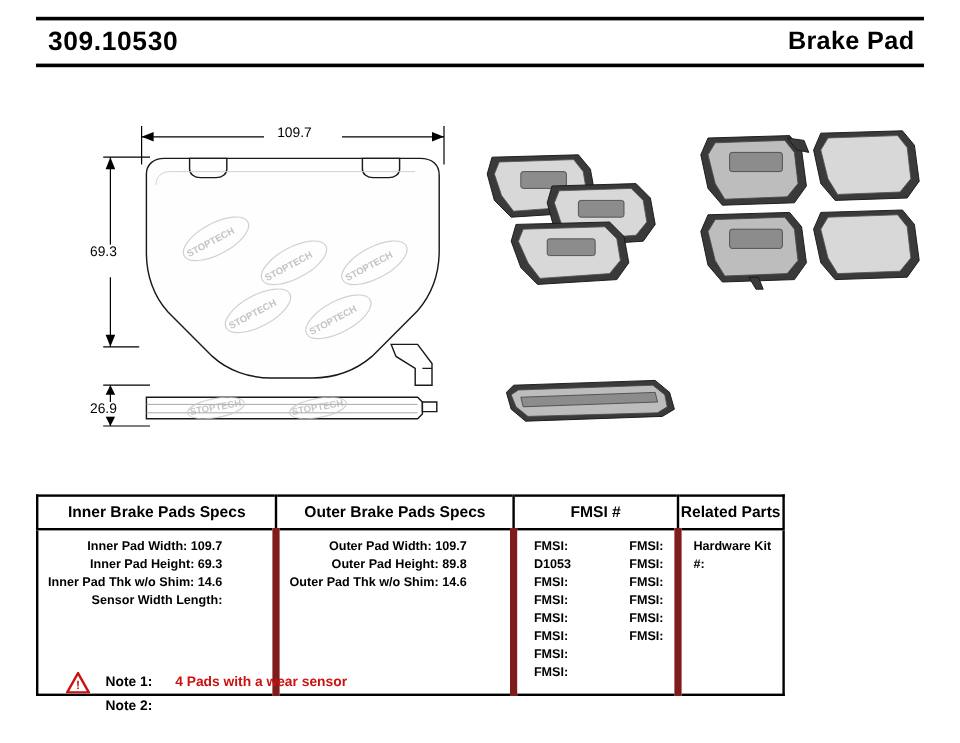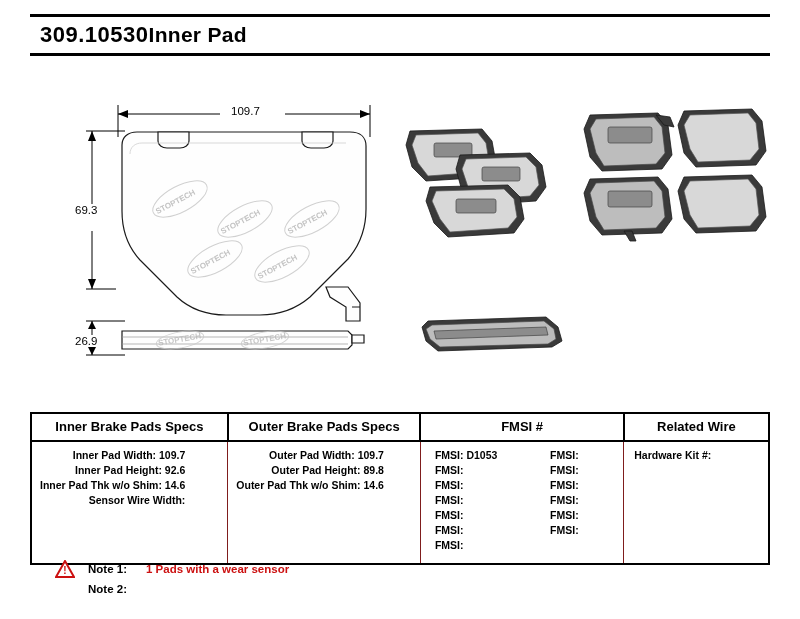--- a/index.html
+++ b/index.html
@@ -16,21 +16,21 @@
     position: absolute;
     left: 30px; top: 14px;
     width: 740px; height: 588px;
   }
   
   .header {
     position: absolute; left: 0; top: 0;
     width: 740px; height: 42px;
     border-top: 3px solid #000;
     border-bottom: 3px solid #000;
-    display: flex; align-items: center; 
+    display: flex; align-items: center; justify-content: space-between;
     padding: 0 8px 0 10px;
   }
   .part-number {
     font-size: 22px; font-weight: bold; letter-spacing: 0.5px;
   }
   .doc-type {
     font-size: 21px; font-weight: bold; letter-spacing: 0.3px;
   }
   
   .drawing {
@@ -50,35 +50,35 @@
   .pad-dark { fill:#3a3a3a; stroke:#1a1a1a; stroke-width:0.8; }
   .pad-mid { fill:#8c8c8c; stroke:#444; stroke-width:0.7; }
   .pad-light { fill:#d8d8d8; stroke:#555; stroke-width:0.7; }
   .pad-grey { fill:#bdbdbd; stroke:#4a4a4a; stroke-width:0.7; }
   .wm { fill:none; stroke:#c9c9c9; stroke-width:1; }
   .wmtext { fill:#b9b9b9; font-size:8px; font-weight:bold; font-family:"Liberation Sans", sans-serif; }
 
   
   .spec-table {
     position: absolute; left: 0; top: 398px;
-    width: 740px;
+    width: 624px;
     border: 2px solid #000;
     border-collapse: collapse;
   }
   .spec-table .head-row td {
     border-bottom: 2px solid #000;
     border-right: 2px solid #000;
     text-align: center;
     font-size: 13px;
     font-weight: bold;
     padding: 5px 0 6px 0;
   }
   .spec-table .head-row td:last-child { border-right: none; }
   .spec-table .body-row td {
-    border-right: 1px solid #7f1d1d;
+    border-right: 6px solid #7f1d1d;
     vertical-align: top;
     padding: 6px 8px 10px 8px;
     font-size: 10.5px;
     font-weight: bold;
   }
   .spec-table .body-row td:last-child { border-right: none; }
   .col1 { width: 185px; }
   .col2 { width: 185px; }
   .col3 { width: 215px; }
   .col4 { width: 155px; }
@@ -101,21 +101,21 @@
   .note-text { font-size: 11.5px; font-weight: bold; color: #cc1111; }
   .note-row.second .note-label { margin-left: 58px; }
 </style>
 </head>
 <body>
 
 <div class="page">
 
   <div class="header">
     <div class="part-number">309.10530</div>
-    <div class="doc-type">Inner Pad</div>
+    <div class="doc-type">Brake Pad</div>
   </div>
 
   <div class="drawing">
 
     <div class="dim-label" style="left:198px; top:46px;">109.7</div>
     <div class="dim-label" style="left:42px; top:145px;">69.3</div>
     <div class="dim-label" style="left:42px; top:276px;">26.9</div>
 
     <svg width="740" height="345" viewBox="0 0 740 345">
 
@@ -251,28 +251,28 @@
 
     </svg>
   </div>
 
   <table class="spec-table">
     <tbody>
         <tr class="head-row">
       <td class="col1">Inner Brake Pads Specs</td>
       <td class="col2">Outer Brake Pads Specs</td>
       <td class="col3">FMSI #</td>
-      <td class="col4">Related Wire</td>
+      <td class="col4">Related Parts</td>
     </tr>
     <tr class="body-row">
       <td class="col1">
         <div class="spec-line">Inner Pad Width: 109.7</div>
-        <div class="spec-line">Inner Pad Height: 92.6</div>
+        <div class="spec-line">Inner Pad Height: 69.3</div>
         <div class="spec-line">Inner Pad Thk w/o Shim: 14.6</div>
-        <div class="spec-line">Sensor Wire Width:</div>
+        <div class="spec-line">Sensor Width Length:</div>
       </td>
       <td class="col2">
         <div class="spec-line c2">Outer Pad Width: 109.7</div>
         <div class="spec-line c2">Outer Pad Height: 89.8</div>
         <div class="spec-line c2">Outer Pad Thk w/o Shim: 14.6</div>
       </td>
       <td class="col3">
         <div class="fmsi-grid">
           <div class="fmsi-col left">
             <div class="fmsi-line">FMSI:  D1053</div>
@@ -302,21 +302,21 @@
 
   <div class="notes">
     <div class="note-row">
       <div class="warn-icon">
         <svg width="20" height="18" viewBox="0 0 20 18">
           <polygon points="10,1 19,17 1,17" fill="#ffffff" stroke="#cc1111" stroke-width="2"></polygon>
           <text x="10" y="14" font-size="10" font-weight="bold" fill="#cc1111" text-anchor="middle" font-family="Liberation Sans, sans-serif">!</text>
         </svg>
       </div>
       <div class="note-label">Note 1:</div>
-      <div class="note-text">1 Pads with a wear sensor</div>
+      <div class="note-text">4 Pads with a wear sensor</div>
     </div>
     <div class="note-row second">
       <div class="note-label">Note 2:</div>
       <div class="note-text"></div>
     </div>
   </div>
 
 </div>
 
 </body></html>

